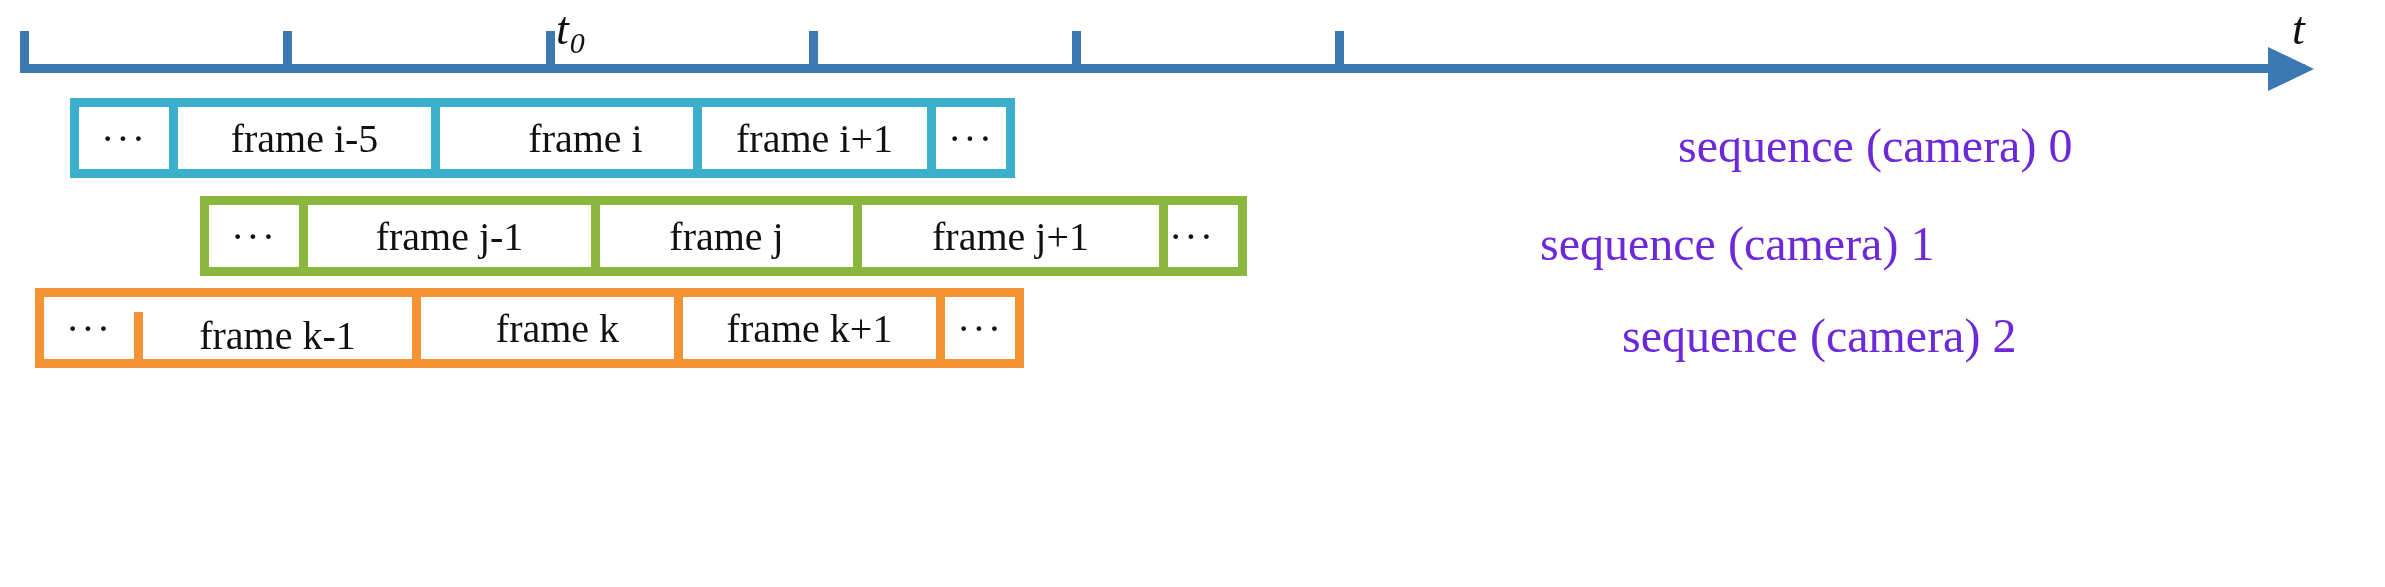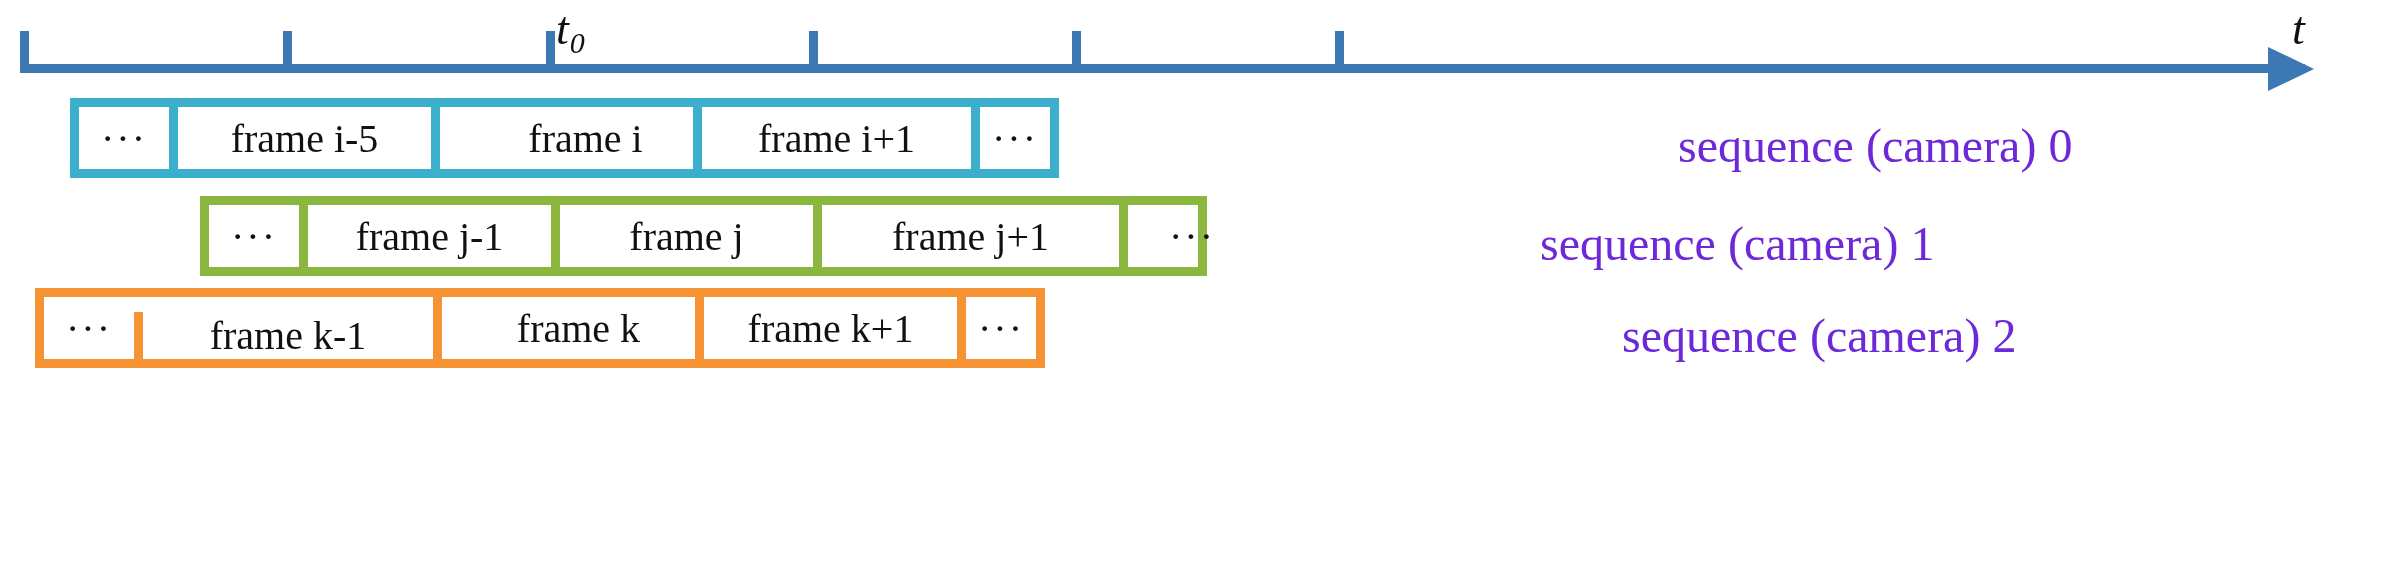--- a/index.html
+++ b/index.html
@@ -132,52 +132,52 @@
       <div class="seq-row" style="left: 70px; top: 98px; height: 80px; border: 9px solid rgb(59, 175, 204);">
         <div class="cell ellipsis" style="width: 90px; border-left-width: 0px; border-left-color: rgb(59, 175, 204);">
           <span>···</span>
         </div>
         <div class="cell" style="width: 262px; border-left-width: 9px; border-left-color: rgb(59, 175, 204);">
           <span>frame i-5</span>
         </div>
         <div class="cell" style="width: 262px; border-left-width: 9px; border-left-color: rgb(59, 175, 204); padding-left: 38px;">
           <span>frame i</span>
         </div>
-        <div class="cell" style="width: 278px; border-left-width: 9px; border-left-color: rgb(59, 175, 204);">
+        <div class="cell" style="width: 234px; border-left-width: 9px; border-left-color: rgb(59, 175, 204);">
           <span>frame i+1</span>
         </div>
         <div class="cell ellipsis" style="width: 79px; border-left-width: 9px; border-left-color: rgb(59, 175, 204);">
           <span>···</span>
         </div>
       </div>
       <div class="seq-caption" style="left: 1678px; top: 122px;">sequence (camera) 0</div>
       <div class="seq-row" style="left: 200px; top: 196px; height: 80px; border: 9px solid rgb(140, 183, 62);">
         <div class="cell ellipsis" style="width: 90px; border-left-width: 0px; border-left-color: rgb(140, 183, 62);">
           <span>···</span>
         </div>
-        <div class="cell" style="width: 252px; border-left-width: 9px; border-left-color: rgb(140, 183, 62);">
+        <div class="cell" style="width: 292px; border-left-width: 9px; border-left-color: rgb(140, 183, 62);">
           <span>frame j-1</span>
         </div>
         <div class="cell" style="width: 262px; border-left-width: 9px; border-left-color: rgb(140, 183, 62);">
           <span>frame j</span>
         </div>
         <div class="cell" style="width: 306px; border-left-width: 9px; border-left-color: rgb(140, 183, 62);">
           <span>frame j+1</span>
         </div>
         <div class="cell" style="width: 79px; border-left-width: 9px; border-left-color: rgb(140, 183, 62);">
           <span></span>
         </div>
       </div>
       <div class="row-outside ellipsis" style="position: absolute; left: 1169px; top: 196px; height: 80px;">···</div>
       <div class="seq-caption" style="left: 1540px; top: 220px;">sequence (camera) 1</div>
       <div class="seq-row" style="left: 35px; top: 288px; height: 80px; border: 9px solid rgb(245, 146, 51);">
         <div class="cell ellipsis" style="width: 90px; border-left-width: 0px; border-left-color: rgb(245, 146, 51);">
           <span>···</span>
         </div>
-        <div class="cell" style="width: 299px; border-left-width: 9px; border-left-color: rgb(245, 146, 51); margin-top: 15px;">
+        <div class="cell" style="width: 278px; border-left-width: 9px; border-left-color: rgb(245, 146, 51); margin-top: 15px;">
           <span>frame k-1</span>
         </div>
         <div class="cell" style="width: 262px; border-left-width: 9px; border-left-color: rgb(245, 146, 51); padding-left: 20px;">
           <span>frame k</span>
         </div>
         <div class="cell" style="width: 262px; border-left-width: 9px; border-left-color: rgb(245, 146, 51);">
           <span>frame k+1</span>
         </div>
         <div class="cell ellipsis" style="width: 79px; border-left-width: 9px; border-left-color: rgb(245, 146, 51);">
           <span>···</span>

